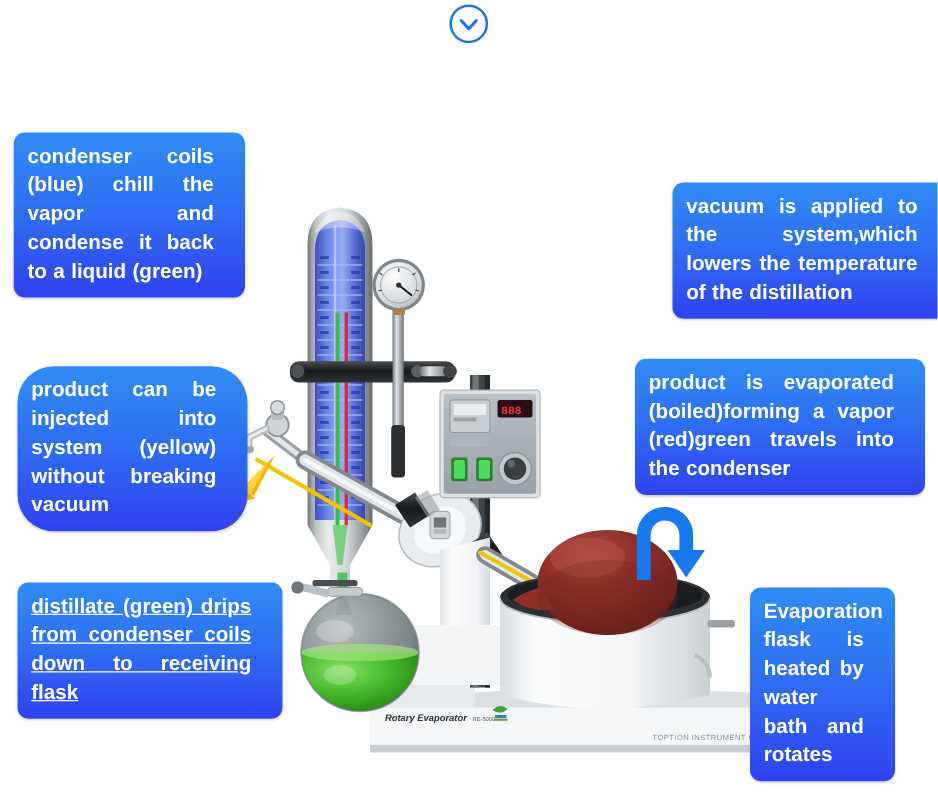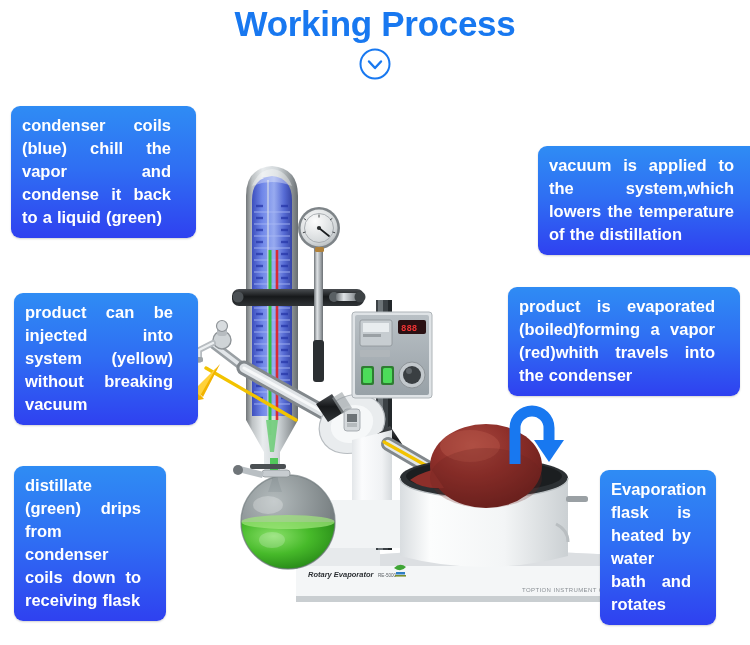--- a/index.html
+++ b/index.html
@@ -55,22 +55,22 @@
     box-shadow: 0 1px 2px rgba(0,0,0,0.18);
     word-spacing: 0.5px;
     z-index: 30;
   }
   .callout p {
     margin: 0;
     text-align: justify;
   }
 
   #callout-condenser   { left: 11px;  top: 106px; width: 185px; }
-  #callout-injection   { left: 14px;  top: 293px; width: 184px; }
-  #callout-distillate  { left: 14px;  top: 466px; width: 152px; }
+  #callout-injection   { left: 14px;  top: 293px; width: 184px; border-radius: 29px; }
+  #callout-distillate  { left: 14px;  top: 466px; width: 212px; text-decoration: underline; }
   #callout-vacuum      { left: 538px; top: 100px; width: 221px; margin-top: 46px; }
   #callout-evaporated  { left: 508px; top: 287px; width: 232px; }
   #callout-waterbath   { left: 600px; top: 470px; width: 116px; }
 
   
   #equipment {
     position: absolute;
     left: 0;
     top: 0;
     width: 750px;
@@ -83,21 +83,20 @@
     position: absolute;
     z-index: 25;
   }
   #arrow-yellow-inject { left: 180px; top: 360px; }
   #arrow-blue-rotate   { left: 505px; top: 398px; }
 </style>
 </head>
 <body>
 
 <div id="title-wrap">
-  <div id="page-title">Working Process</div>
   <svg id="chevron-circle" viewBox="0 0 34 34">
     <circle cx="17" cy="17" r="14.5" fill="none" stroke="#1878f0" stroke-width="2"></circle>
     <polyline points="11,14.5 17,21 23,14.5" fill="none" stroke="#1878f0" stroke-width="2.4" stroke-linecap="round" stroke-linejoin="round"></polyline>
   </svg>
 </div>
 
 <svg id="equipment" viewBox="0 0 750 645">
   <defs>
     <linearGradient id="glassBody" x1="0" y1="0" x2="1" y2="0">
       <stop offset="0%" stop-color="#6a6f72"></stop>
@@ -410,18 +409,18 @@
 
 <div class="callout" id="callout-distillate">
   <p>distillate (green) drips from condenser coils down to receiving flask</p>
 </div>
 
 <div class="callout" id="callout-vacuum">
   <p>vacuum is applied to the system,which lowers the temperature of the distillation</p>
 </div>
 
 <div class="callout" id="callout-evaporated">
-  <p>product is evaporated (boiled)forming a vapor (red)whith travels into the condenser</p>
+  <p>product is evaporated (boiled)forming a vapor (red)green travels into the condenser</p>
 </div>
 
 <div class="callout" id="callout-waterbath">
   <p>Evaporation flask is heated by water bath and rotates</p>
 </div>
 
 </body></html>

